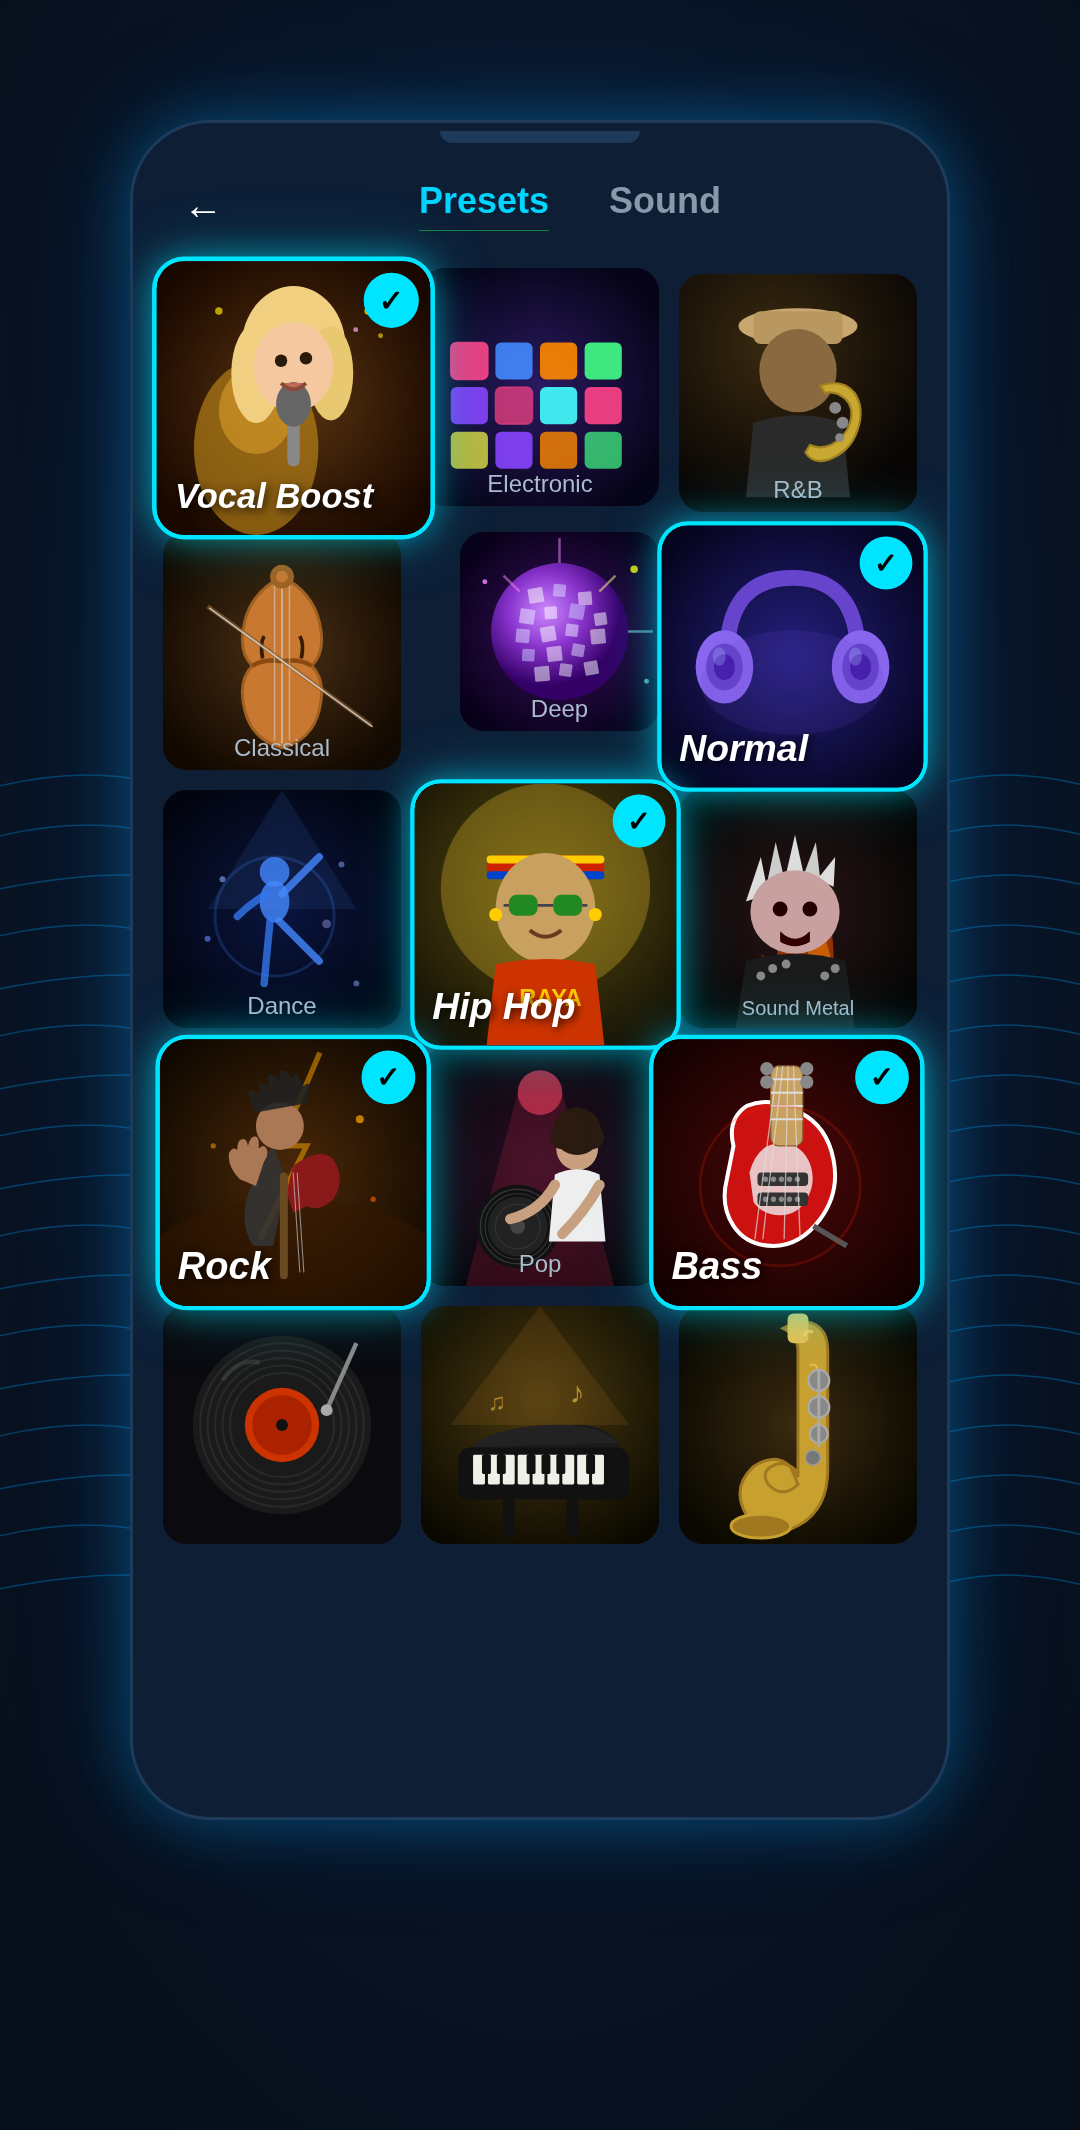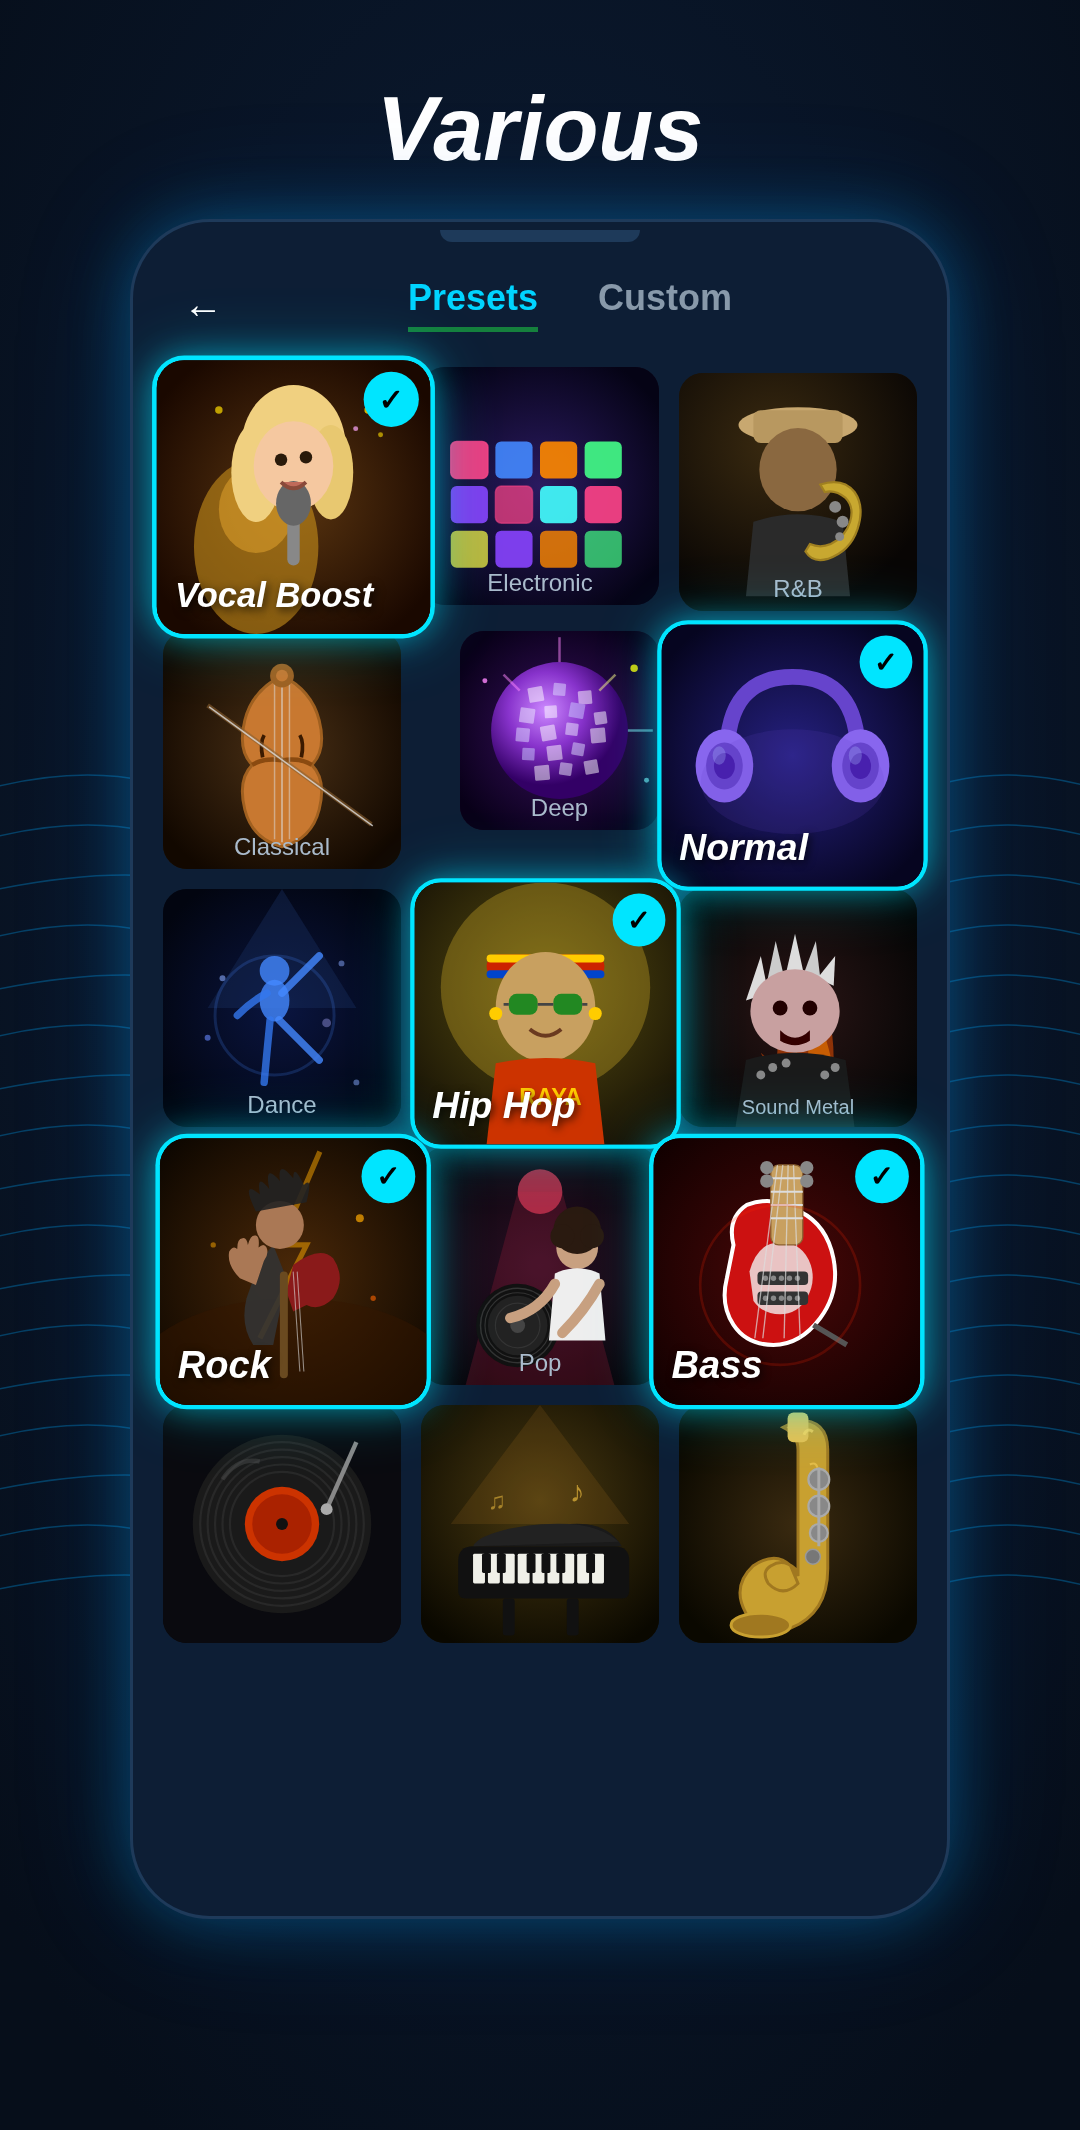--- a/index.html
+++ b/index.html
@@ -107,21 +107,21 @@
     .nav-tab {
       font-size: 36px;
       font-weight: 600;
       color: #8899aa;
       cursor: pointer;
       padding-bottom: 8px;
     }
 
     .nav-tab.active {
       color: #00d4ff;
-      border-bottom: 5px solid #15803d;
+      border-bottom: 1px solid #15803d;
     }
 
     
     .grid-container {
       padding: 20px 30px;
       display: grid;
       grid-template-columns: repeat(3, 1fr);
       gap: 20px;
     }
 
@@ -314,32 +314,31 @@
       <path d="M480,1400 Q600,1350 700,1400 Q800,1450 900,1400 Q1000,1350 1130,1400"></path>
       <path d="M480,1450 Q600,1400 700,1450 Q800,1500 900,1450 Q1000,1400 1130,1450"></path>
       <path d="M480,1500 Q600,1450 700,1500 Q800,1550 900,1500 Q1000,1450 1130,1500"></path>
       <path d="M480,1550 Q600,1500 700,1550 Q800,1600 900,1550 Q1000,1500 1130,1550"></path>
       <path d="M480,1600 Q600,1550 700,1600 Q800,1650 900,1600 Q1000,1550 1130,1600"></path>
     </g>
   </svg>
 </div>
 
 <div class="header">
-  <span class="title-white">Various</span>
 </div>
 
 <div class="phone-container">
   <div class="phone">
     <div class="phone-notch"></div>
 
     <div class="nav-bar">
       <div class="back-btn">←</div>
       <div class="nav-tabs">
         <div class="nav-tab active">Presets</div>
-        <div class="nav-tab">Custom</div>
+        <div class="nav-tab">Sound</div>
       </div>
     </div>
 
     <div class="grid-container">
 
       <div class="vocal-boost-wrapper">
         <div class="sound-card selected-glow" style="aspect-ratio:1;">
           <div class="card-image img-vocal-boost">
 
             <svg viewBox="0 0 220 220" xmlns="http://www.w3.org/2000/svg">

